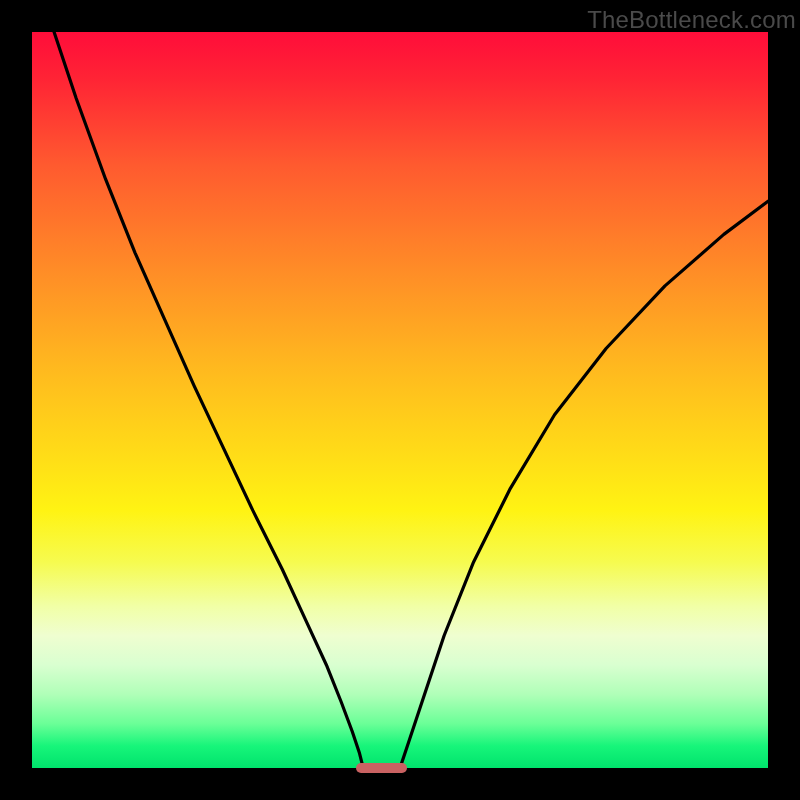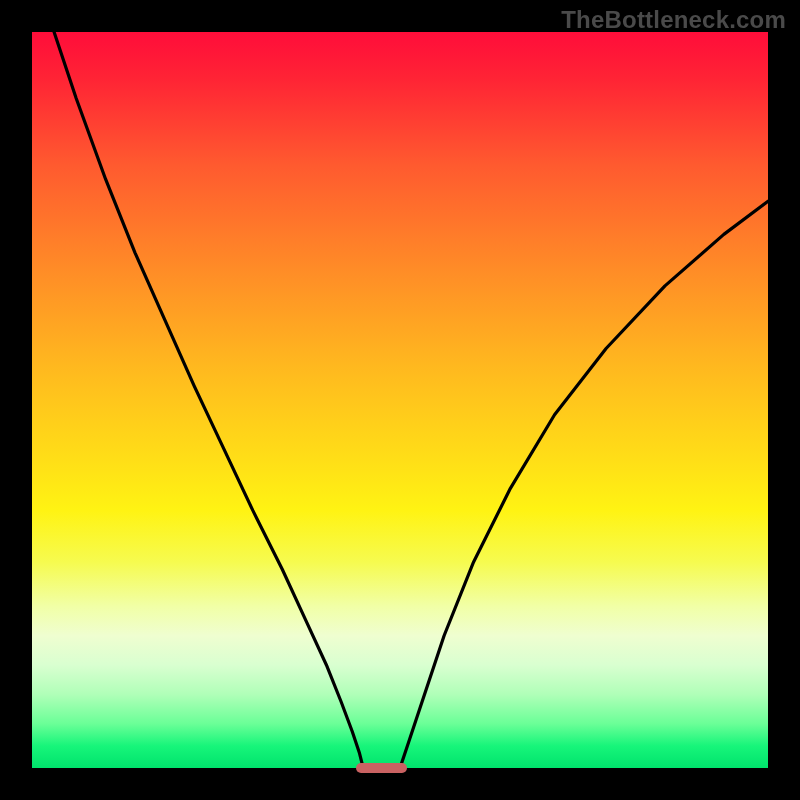--- a/index.html
+++ b/index.html
@@ -40,25 +40,25 @@
       #d9ffd0 86%,
       #b0ffb8 90%,
       #6aff97 94%,
       #17f57a 97%,
       #00e36c 100%
     );
   }
   .watermark {
     position: absolute;
     top: 6px;
-    right: 14px;
+    right: 4px;
     color: #4a4a4a;
     font-size: 24px;
     letter-spacing: 0.2px;
-    font-weight: 700;
+    font-weight: 400;
   }
   svg.curves {
     position: absolute;
     top: 0;
     left: 0;
     width: 736px;
     height: 736px;
   }
   .marker {
     position: absolute;

